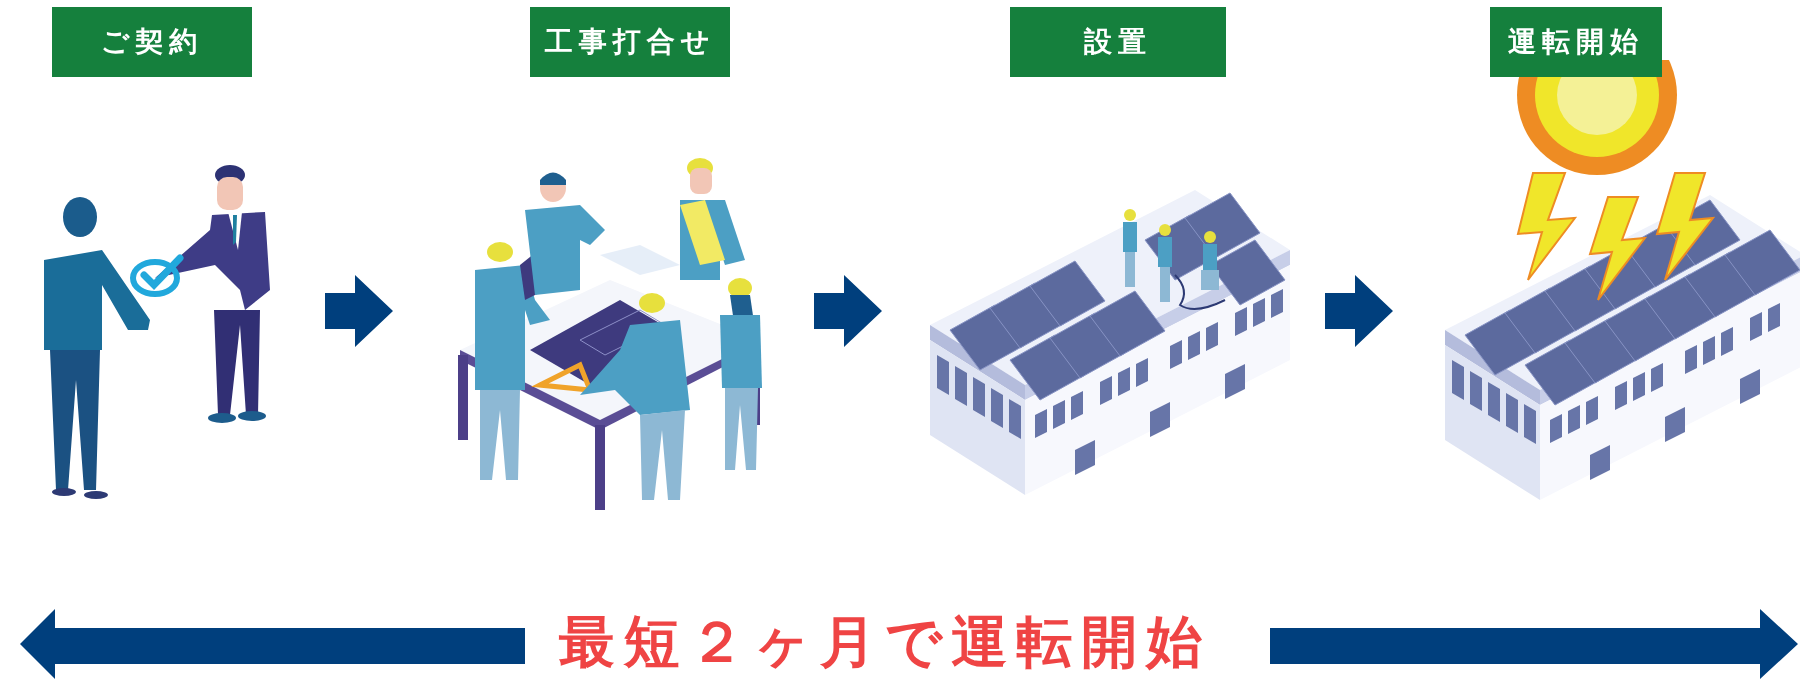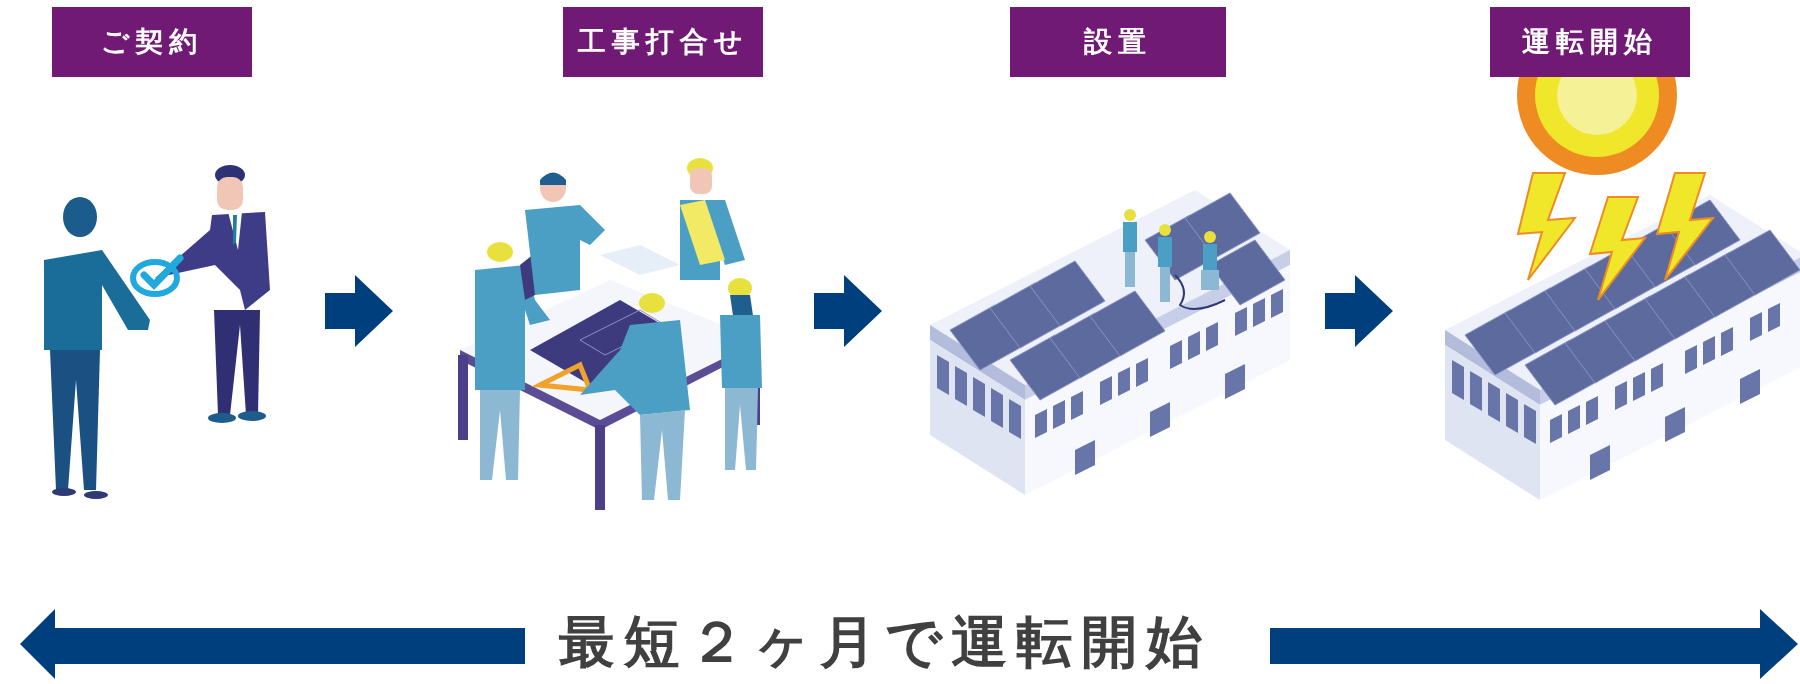--- a/index.html
+++ b/index.html
@@ -3,42 +3,42 @@
   <meta charset="utf-8">
   <style>
     html, body { margin: 0; padding: 0; }
     body {
       width: 1800px; height: 684px; background: #ffffff;
       position: relative; overflow: hidden;
       font-family: "DejaVu Sans", sans-serif;
     }
     .step-label {
       position: absolute; top: 7px; height: 70px;
-      background: #701a75; color: #ffffff;
+      background: #15803d; color: #ffffff;
       display: flex; align-items: center; justify-content: center;
       font-weight: bold; font-size: 28px; letter-spacing: 6px;
       font-family: "DejaVu Sans", sans-serif;
     }
     .illus { position: absolute; }
     .flow-arrow { position: absolute; }
     .timeline-text {
       position: absolute; left: 530px; top: 603px; width: 710px; height: 80px;
-      color: #404040; font-weight: bold; font-size: 56px; letter-spacing: 9px;
+      color: #ef4444; font-weight: bold; font-size: 56px; letter-spacing: 9px;
       display: flex; align-items: center; justify-content: center;
       font-family: "DejaVu Sans", sans-serif;
     }
     svg { display: block; }
   </style>
 </head>
 <body>
 
 <div class="step-label" style="left:52px; width:200px;">ご契約</div>
-<div class="step-label" style="left:530px; width:200px;margin-left:33px;">工事打合せ</div>
+<div class="step-label" style="left:530px; width:200px;">工事打合せ</div>
 <div class="step-label" style="left:1010px; width:216px;">設置</div>
-<div class="step-label" style="left:1490px; width:200px; z-index:3;">運転開始</div>
+<div class="step-label" style="left:1490px; width:172px; z-index:3;">運転開始</div>
 
 <div class="illus" style="left:30px; top:150px; width:260px; height:350px;">
   <svg width="260" height="350" viewBox="0 0 260 350">
 
     <ellipse cx="50" cy="67" rx="17" ry="20" fill="#1b5c8c"></ellipse>
     <path d="M14 110 L72 100 L120 170 L118 180 L98 180 L72 135 L72 200 L14 200 Z" fill="#1a6d99"></path>
     <path d="M20 200 L70 200 L66 340 L54 340 L46 230 L38 340 L26 340 Z" fill="#1b5182"></path>
     <ellipse cx="34" cy="342" rx="12" ry="4" fill="#2d3a74"></ellipse>
     <ellipse cx="66" cy="345" rx="12" ry="4" fill="#2d3a74"></ellipse>
 

